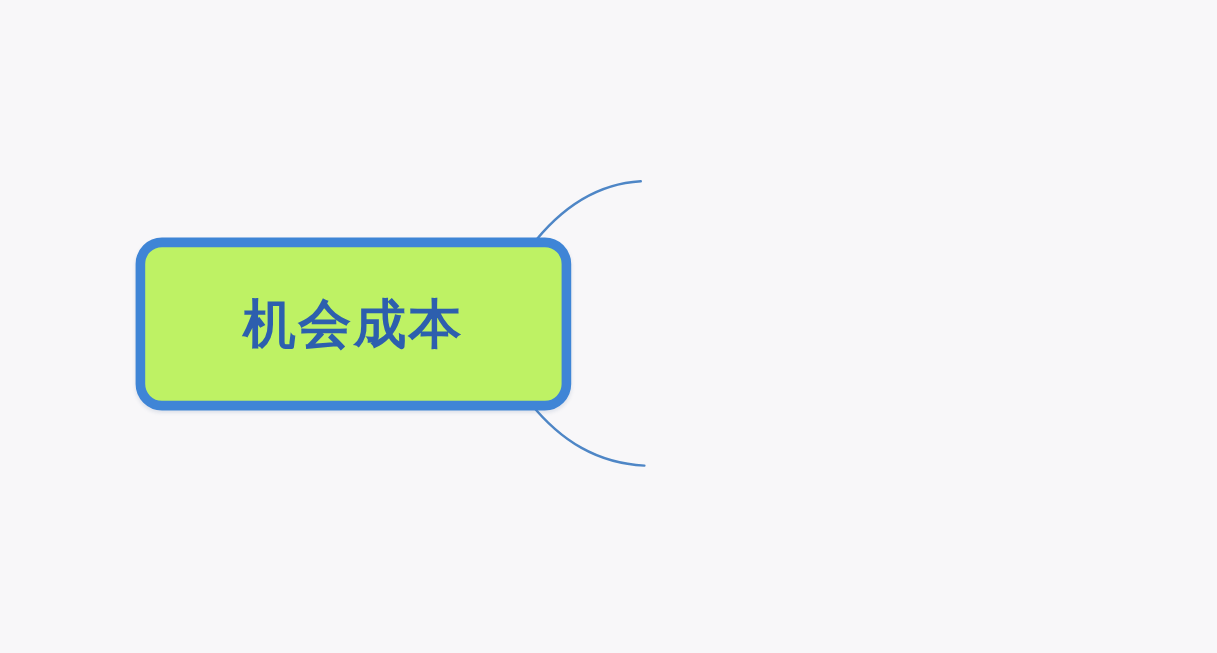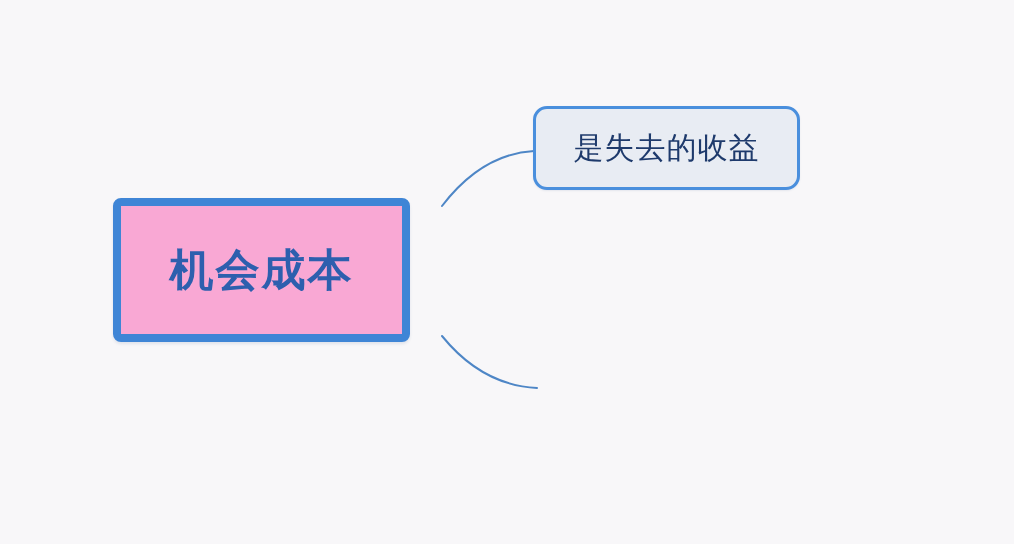--- a/index.html
+++ b/index.html
@@ -26,25 +26,25 @@
     position: absolute;
     box-sizing: border-box;
     display: flex;
     align-items: center;
     justify-content: center;
     cursor: default;
   }
   .node-root {
     left: 113px;
     top: 198px;
-    width: 297px;
+    width: 363px;
     height: 144px;
-    background: #f9a8d4;
+    background: #bef264;
     border: 8px solid #3f85d6;
-    border-radius: 8px;
+    border-radius: 22px;
     box-shadow: 0 2px 3px rgba(60, 90, 140, 0.12);
   }
   .node-root .label {
     color: #2d5fae;
     font-size: 44px;
     font-weight: 700;
     letter-spacing: 2px;
     white-space: nowrap;
   }
   .node-child {
@@ -80,18 +80,15 @@
 
   <svg class="connectors" viewBox="0 0 1014 544" xmlns="http://www.w3.org/2000/svg" aria-hidden="true">
     <path d="M 442 206 C 468 172, 498 153, 534 151" fill="none" stroke="#4e86c6" stroke-width="2" stroke-linecap="round"></path>
     <path d="M 442 336 C 468 368, 498 386, 537 388" fill="none" stroke="#4e86c6" stroke-width="2" stroke-linecap="round"></path>
   </svg>
 
   <div class="node node-root">
     <span class="label">机会成本</span>
   </div>
 
-  <div class="node node-child node-child-1">
-    <span class="label">是失去的收益</span>
-  </div>
 
 
 </div>
 
 </body></html>

